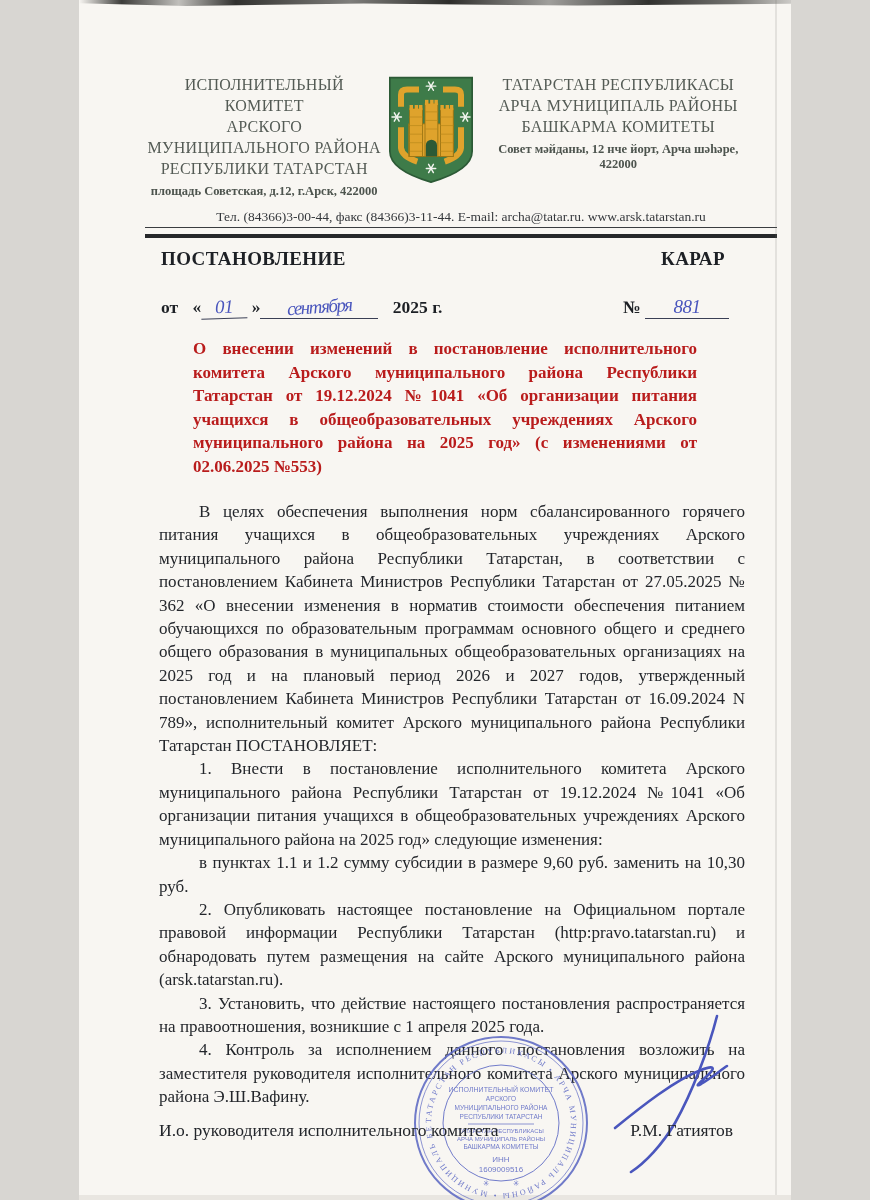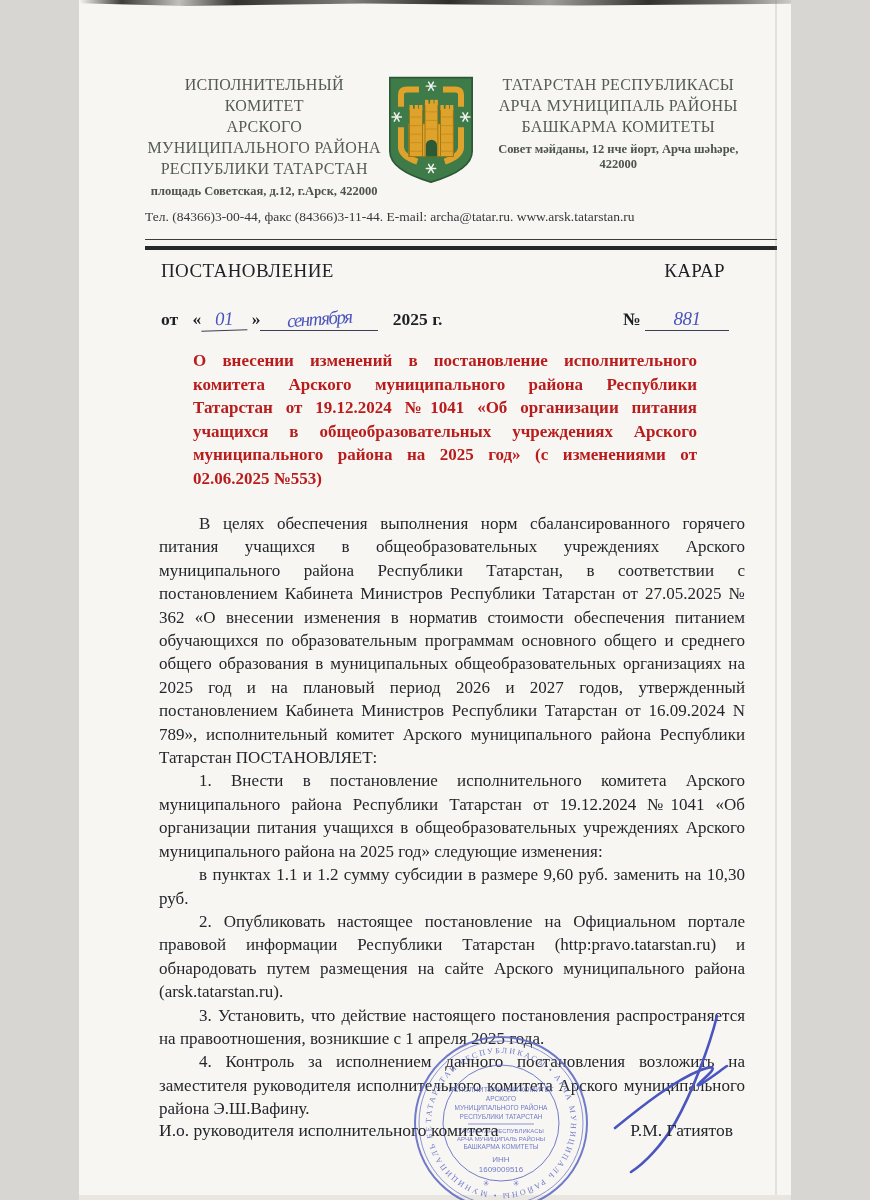--- a/index.html
+++ b/index.html
@@ -40,30 +40,30 @@
   }
   .org{color:#545b55;}
   .org-left{width:316px;text-align:center;padding-top:6px;}
   .org-right{width:352px;text-align:center;padding-top:6px;margin-left:6px;}
   .org-line{font-size:16px;line-height:21px;letter-spacing:.3px;}
   .org-address{font-size:12.5px;margin-top:5px;color:#4d544e;font-weight:bold;}
   .emblem-wrap{width:96px;flex:0 0 96px;margin-top:2px;}
 
   
   .contact-line{
-    margin:10px 14px 0 66px;text-align:left;
+    margin:10px 14px 0 66px;text-align:center;
     font-size:13.5px;color:#35383c;
-    border-bottom:1.5px solid #3a3d40;padding-bottom:14px;
+    border-bottom:1.5px solid #3a3d40;padding-bottom:2px;
   }
   .thick-rule{margin:6px 14px 0 66px;border:none;border-top:4px solid #26282a;}
 
   .doctype-row{
     margin:10px 66px 0 82px;
     display:flex;justify-content:space-between;
-    font-weight:normal;font-size:19px;letter-spacing:.4px;color:#1d2025;
+    font-weight:bold;font-size:19px;letter-spacing:.4px;color:#1d2025;
   }
   .date-row{
     margin:26px 62px 0 82px;
     display:flex;justify-content:space-between;align-items:baseline;
     font-weight:bold;font-size:17.5px;color:#1d2025;
   }
   .date-left .gap{display:inline-block;width:10px;}
   .hw{
     font-style:italic;color:var(--ink-blue);font-weight:normal;
     font-size:19px;letter-spacing:-.5px;

